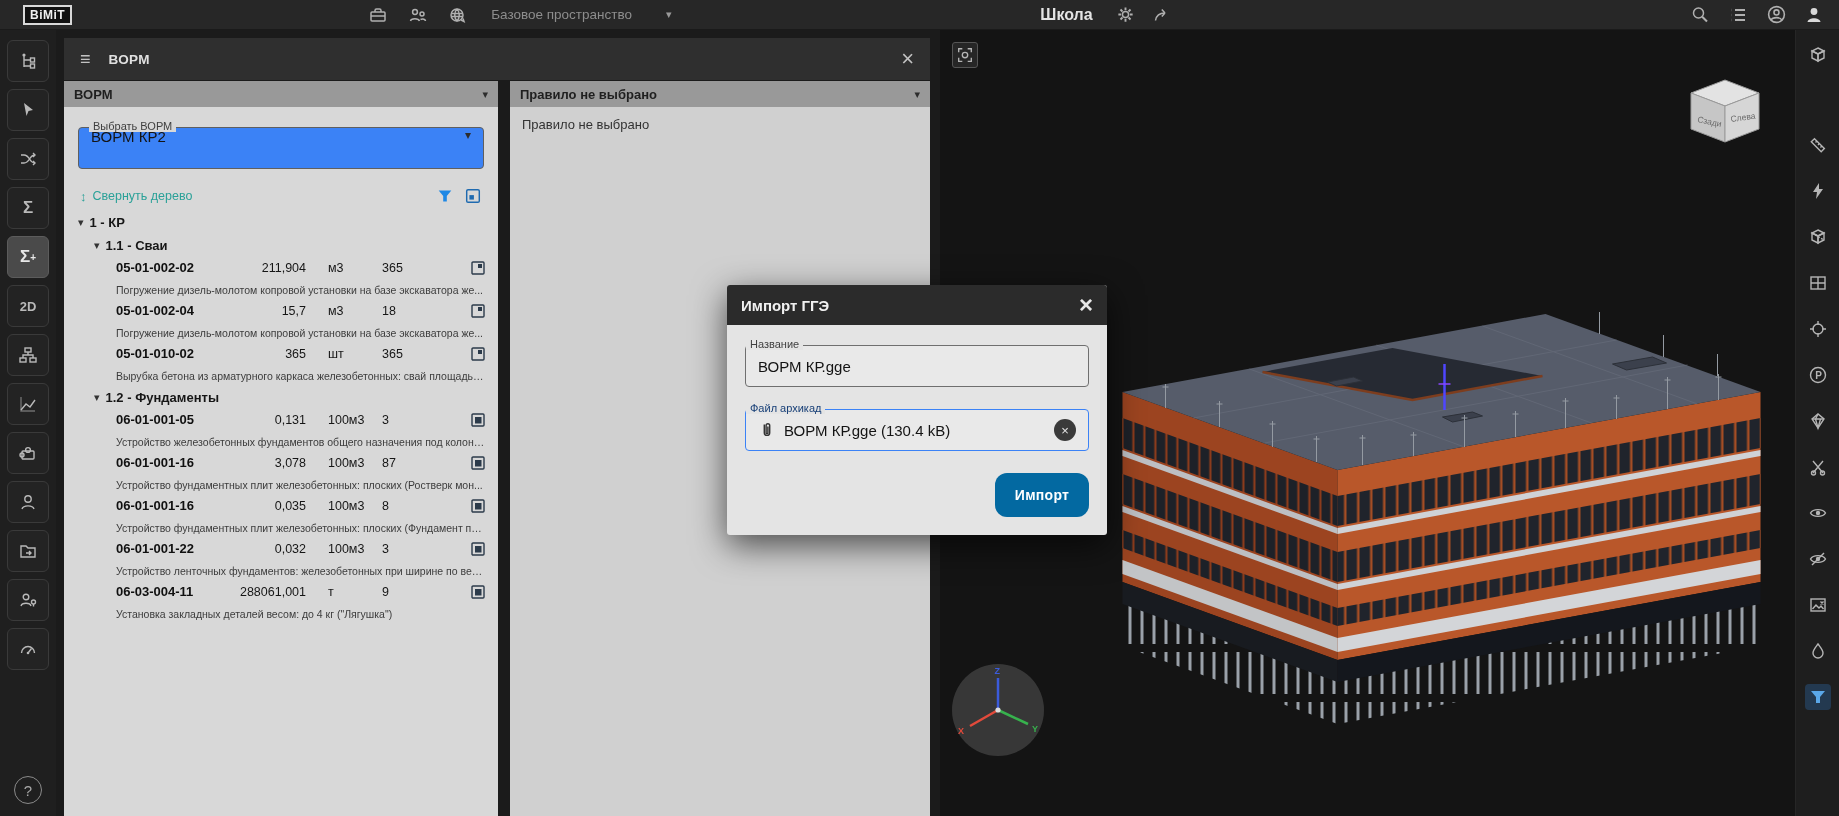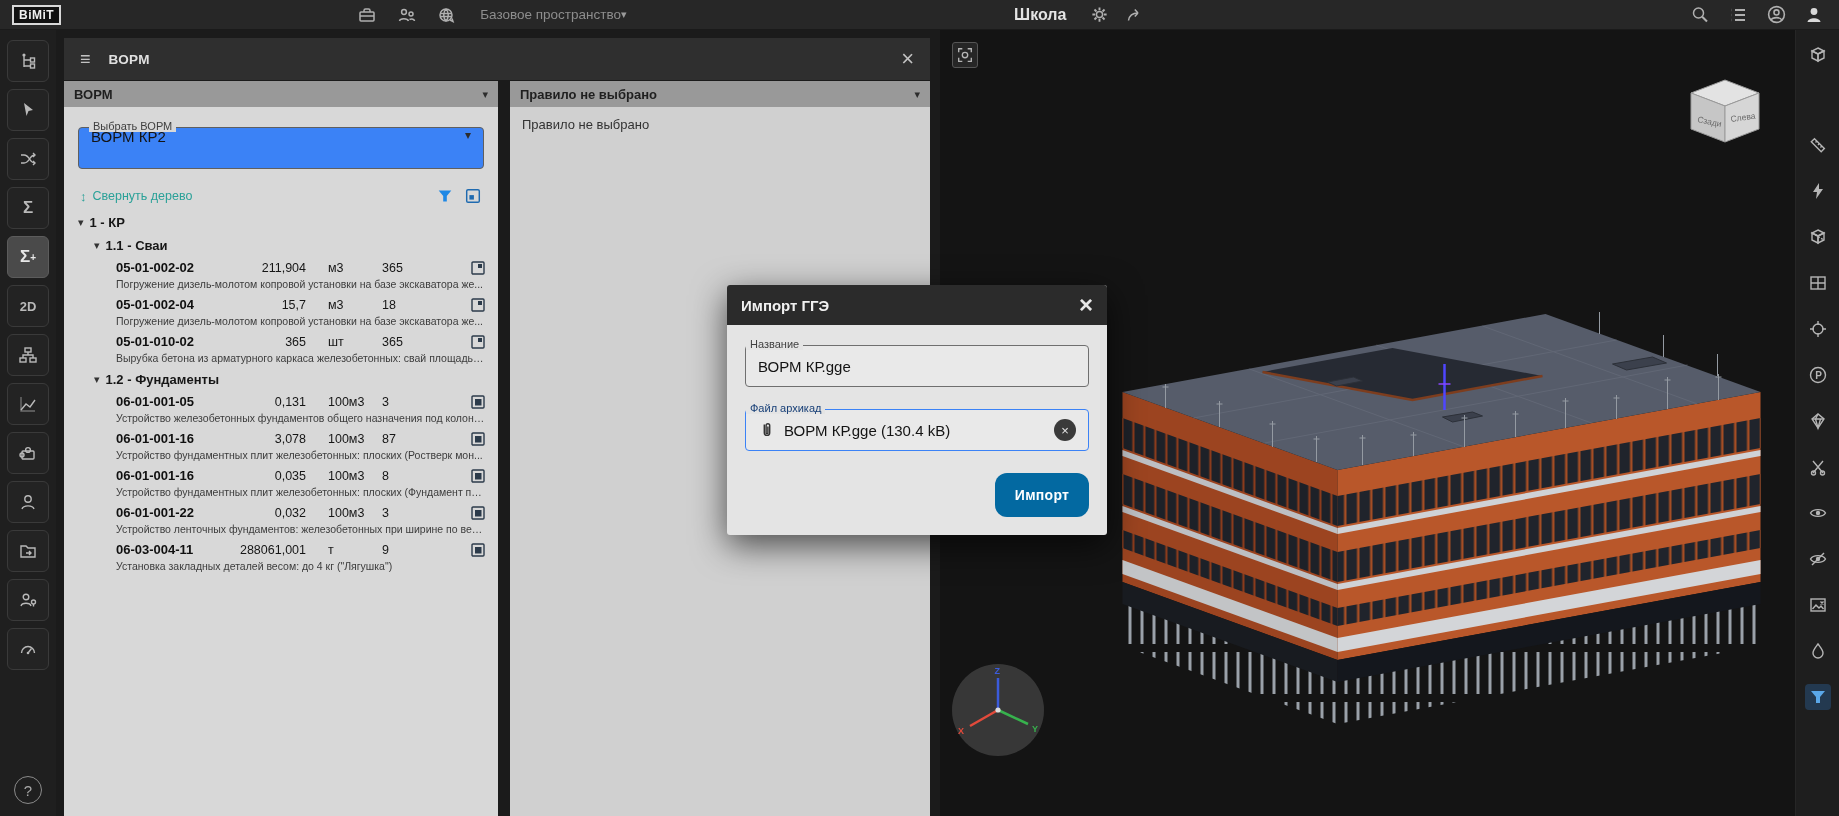--- a/index.html
+++ b/index.html
@@ -2,25 +2,25 @@
 <html><head>
 <meta charset="utf-8">
 <style>
   * { margin:0; padding:0; box-sizing:border-box; }
   html,body { background:#111; }
   body { font-family:"Liberation Sans","DejaVu Sans",sans-serif; }
   .app { position:relative; width:1839px; height:816px; background:#1b1b1b; overflow:hidden; display:flex; flex-direction:column; }
 
   
   .topbar { height:30px; background:#272727; display:flex; align-items:center; flex:0 0 auto; color:#b5b5b5; border-bottom:1px solid #1a1a1a; }
-  .logo { margin-left:12px; border:2px solid #d8d8d8; color:#f0f0f0; font-weight:bold; font-size:12px; padding:1px 5px; letter-spacing:.5px; background:#111; }
+  .logo { margin-left:23px; border:2px solid #d8d8d8; color:#f0f0f0; font-weight:bold; font-size:12px; padding:1px 5px; letter-spacing:.5px; background:#111; }
   .tb-group { display:flex; align-items:center; gap:18px; margin-left:295px; }
   .tb-icon { width:22px; height:22px; display:flex; align-items:center; justify-content:center; cursor:pointer; }
   .tb-icon svg { stroke:#b0b0b0; fill:none; stroke-width:1.5; }
-  .ws-select { display:flex; align-items:center; margin-left:22px; color:#8d8d8d; font-size:13.5px; cursor:pointer; }
+  .ws-select { display:flex; align-items:center; margin-left:22px; color:#8d8d8d; font-size:13.5px; gap:34px; cursor:pointer; }
   .sp1 { flex:1; } .sp2 { flex:1.4; }
   .proj-title { color:#e4e4e4; font-size:16px; font-weight:bold; }
   .tb-right { display:flex; align-items:center; gap:16px; margin-right:14px; }
   .caret { font-size:11px; color:#9a9a9a; }
 
   
   .main { flex:1; display:flex; min-height:0; }
 
   
   .left-strip { width:56px; background:#1f1f1f; display:flex; flex-direction:column; align-items:center; padding-top:10px; gap:7px; }
@@ -62,21 +62,21 @@
   .tgroup { display:flex; align-items:center; gap:6px; font-weight:bold; padding:4px 0; cursor:pointer; }
   .tgroup .caret { color:#333; font-size:11px; }
   .lvl1 { padding-left:6px; } .lvl2 { padding-left:22px; }
   .titem { padding:3px 4px 4px 44px; cursor:pointer; }
   .trow { display:flex; align-items:baseline; }
   .tcode { width:118px; font-weight:bold; font-size:13px; color:#101010; }
   .tval { width:72px; text-align:right; font-size:12.5px; }
   .tunit { width:74px; padding-left:22px; font-size:12.5px; }
   .tcnt { flex:1; padding-left:2px; font-size:12.5px; }
   .ticon { width:22px; display:flex; justify-content:flex-end; align-self:center; }
-  .tdesc { margin-top:2px; font-size:10.5px; color:#3c3c3c; white-space:nowrap; overflow:hidden; text-overflow:ellipsis; max-width:375px; }
+  .tdesc { margin-top:8px; font-size:10.5px; color:#3c3c3c; white-space:nowrap; overflow:hidden; text-overflow:ellipsis; max-width:375px; }
 
   
   .viewport { flex:1; position:relative; background:#141414; overflow:hidden; cursor:grab; }
   .focus-btn { position:absolute; left:12px; top:12px; width:26px; height:26px; background:#262626; border:1px solid #555; border-radius:3px; display:flex; align-items:center; justify-content:center; cursor:pointer; }
   .navcube { position:absolute; right:28px; top:46px; cursor:pointer; }
   .gizmo { position:absolute; left:10px; bottom:58px; cursor:pointer; }
   .building { position:absolute; left:170px; top:222px; }
 
   
   .right-strip { width:44px; background:#1e1e1e; border-left:1px solid #262626; display:flex; flex-direction:column; align-items:center; padding-top:12px; gap:20px; }

